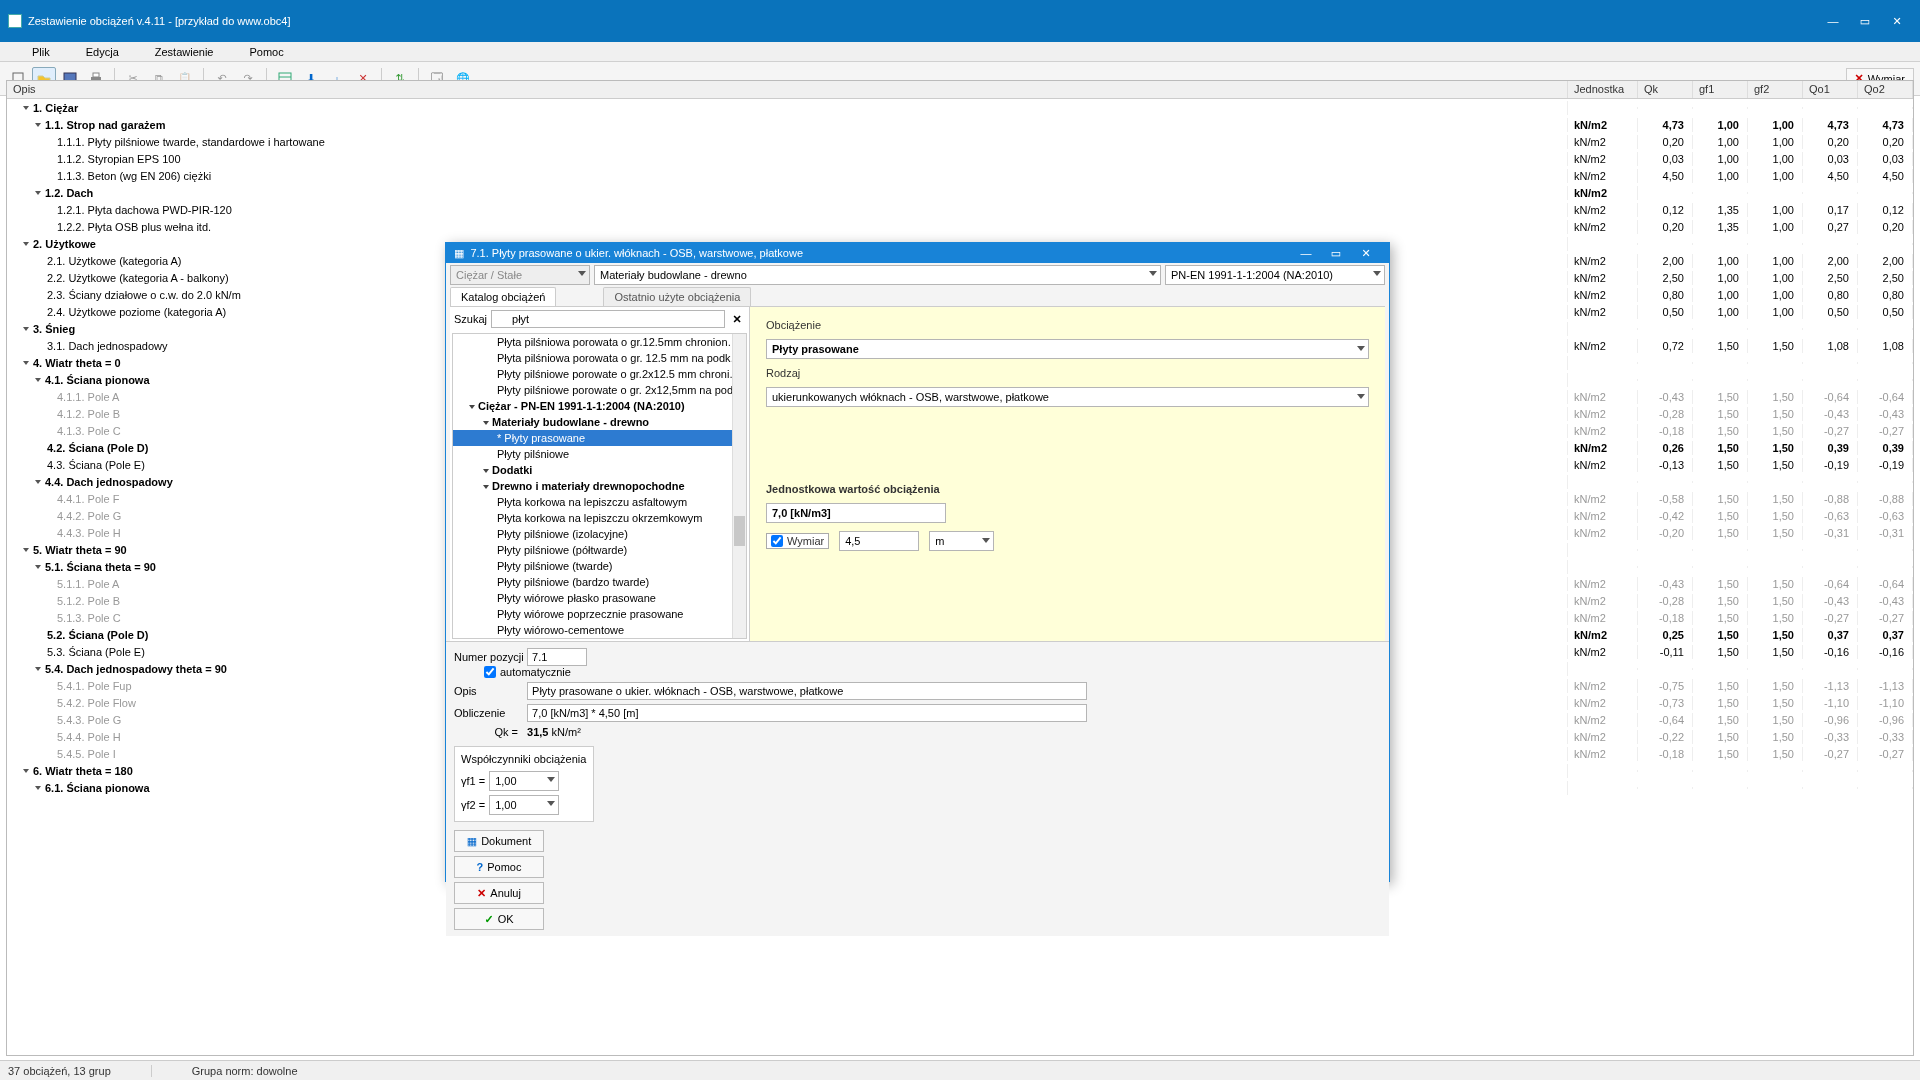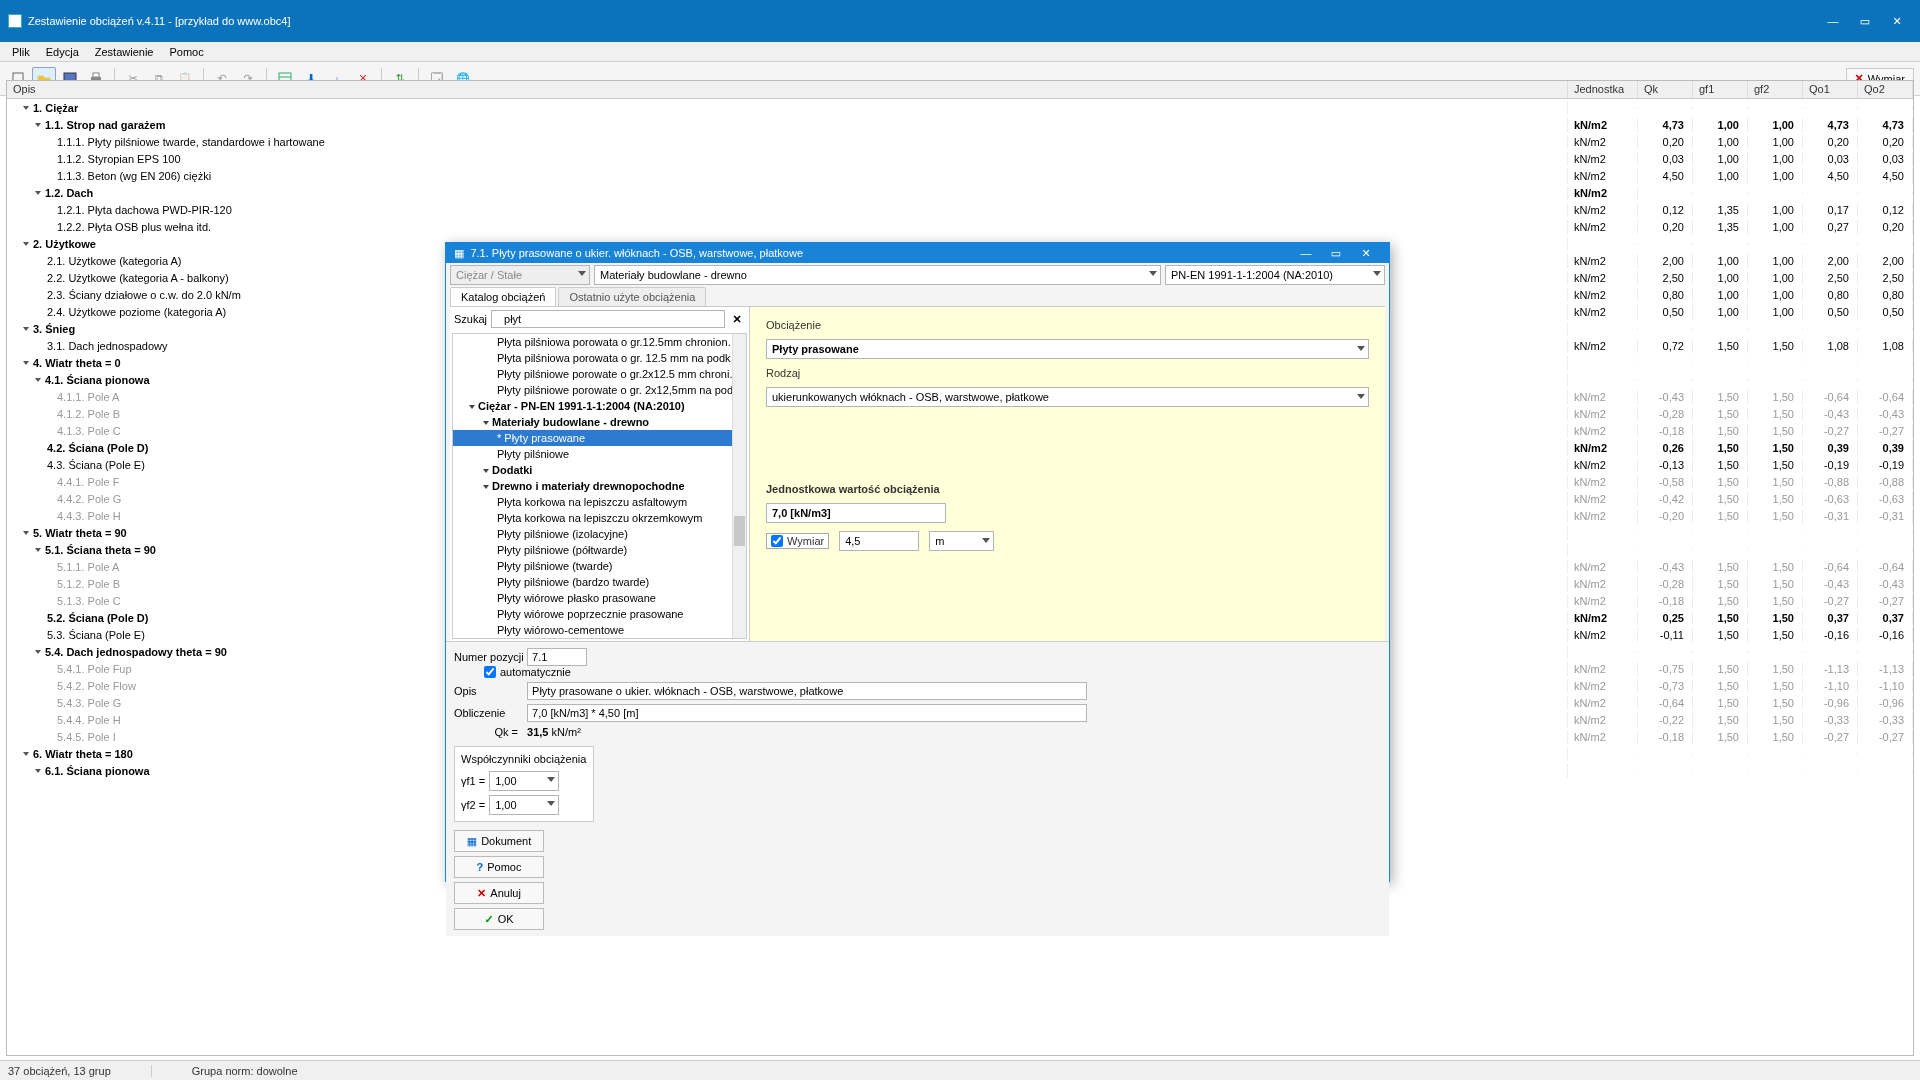--- a/index.html
+++ b/index.html
@@ -2,21 +2,21 @@
 <html><head>
 <meta charset="utf-8">
 <style>
 *{box-sizing:border-box;margin:0;padding:0;font-family:Tahoma,Segoe UI,sans-serif;font-size:11px;}
 body{background:#fff;overflow:hidden;width:1920px;height:1080px;position:relative;}
 .titlebar{background:#0a73bb;color:#fff;height:42px;display:flex;align-items:center;padding:0 8px;}
 .titlebar .ticon{width:14px;height:14px;background:#fff;margin-right:6px;border:1px solid #4aa;}
 .titlebar .tbtns{margin-left:auto;display:flex;gap:2px;}
 .titlebar .tbtn{width:30px;height:20px;display:flex;align-items:center;justify-content:center;color:#fff;}
 .menubar{background:#f0f0f0;height:20px;display:flex;align-items:center;padding:0 6px;gap:4px;border-bottom:1px solid #d0d0d0;}
-.menubar span{padding:2px 6px;}
+.menubar span{padding:2px 6px;margin-left:20px;}
 .toolbar{background:#f5f5f5;height:34px;display:flex;align-items:center;padding:0 6px;gap:2px;border-bottom:1px solid #d0d0d0;}
 .tbicon{width:24px;height:24px;border:1px solid transparent;display:flex;align-items:center;justify-content:center;border-radius:2px;}
 .tbicon.active{border:1px solid #8ab;background:#e0eefc;}
 .tsep{width:1px;height:22px;background:#ccc;margin:0 4px;}
 .close-right{margin-left:auto;border:1px solid #ccc;padding:3px 8px;background:#f8f8f8;display:flex;align-items:center;gap:4px;}
 .content{position:absolute;top:80px;left:6px;right:6px;bottom:24px;border:1px solid #bbb;background:#fff;overflow:hidden;}
 .grid-head{display:flex;background:#f0f0f0;border-bottom:1px solid #ccc;height:18px;}
 .gh{border-right:1px solid #ddd;padding:2px 6px;color:#333;}
 .gh.opis{flex:1;}
 .gh.c{width:70px;text-align:left;}
@@ -36,27 +36,27 @@
 
 
 .modal{position:absolute;left:445px;top:242px;width:945px;height:640px;background:#f4f4f4;border:1px solid #1883d7;box-shadow:3px 3px 12px rgba(0,0,0,.3);display:flex;flex-direction:column;}
 .mtitle{background:#1883d7;color:#fff;height:24px;display:flex;align-items:center;padding:0 8px;}
 .mtitle .mbtns{margin-left:auto;display:flex;}
 .mtitle .mbtn{width:30px;height:20px;display:flex;align-items:center;justify-content:center;}
 .mtop{display:flex;height:26px;padding:2px 4px;gap:4px;align-items:center;}
 .combo{border:1px solid #b5b5b5;background:#fff;height:20px;display:flex;align-items:center;padding:0 5px;position:relative;}
 .combo.dis{background:#eee;color:#888;}
 .combo .arr{position:absolute;right:3px;top:5px;width:0;height:0;border-top:5px solid #555;border-left:4px solid transparent;border-right:4px solid transparent;}
-.mtabs{display:flex;height:22px;padding:0 4px;}
+.mtabs{display:flex;height:22px;padding:0 4px;gap:45px;}
 .mtab{padding:3px 10px;border:1px solid #ccc;border-bottom:none;background:#fff;margin-right:2px;border-radius:2px 2px 0 0;}
 .mtab.inactive{background:#eee;color:#555;}
 .mbody{flex:1;display:flex;border-top:1px solid #ccc;margin:0 4px;background:#fff;}
 .mleft{width:300px;border-right:1px solid #ccc;display:flex;flex-direction:column;}
 .srch{display:flex;align-items:center;height:24px;padding:2px 4px;gap:4px;}
-.srch input{flex:1;border:1px solid #b5b5b5;height:18px;padding:0 12px;}
+.srch input{flex:1;border:1px solid #b5b5b5;height:18px;padding:0 20px;}
 .srchx{width:16px;height:16px;font-weight:bold;display:flex;align-items:center;justify-content:center;}
 .tree{flex:1;overflow-y:auto;border:1px solid #ccc;margin:2px;position:relative;}
 .tnode{padding:2px 4px 2px 8px;white-space:nowrap;overflow:hidden;text-overflow:ellipsis;font-size:10px;}
 .tnode.l1{padding-left:16px;font-weight:bold;}
 .tnode.l2{padding-left:30px;font-weight:bold;}
 .tnode.l3{padding-left:44px;}
 .tnode.sel{background:#2d7bd1;color:#fff;}
 .tnode .tri2{display:inline-block;width:0;height:0;border-top:4px solid #444;border-left:3px solid transparent;border-right:3px solid transparent;margin-right:3px;vertical-align:middle;}
 .mright{flex:1;background:#ffffd9;padding:12px 16px;display:flex;flex-direction:column;gap:8px;}
 .mright label{color:#333;}
@@ -422,20 +422,33 @@
           <span class="ind" style="width:34px"></span>
           <span>4.3.  Ściana (Pole E)</span>
         </div>
         <div class="cell c">kN/m2</div>
         <div class="cell c2">-0,13</div>
         <div class="cell c2">1,50</div>
         <div class="cell c2">1,50</div>
         <div class="cell c2">-0,19</div>
         <div class="cell c2">-0,19</div>
       </div>
+      <div class="row bold">
+        <div class="cell opis">
+          <span class="ind" style="width:22px"></span>
+          <span class="tri"></span>
+          <span>4.4.  Dach jednospadowy</span>
+        </div>
+        <div class="cell c"></div>
+        <div class="cell c2"></div>
+        <div class="cell c2"></div>
+        <div class="cell c2"></div>
+        <div class="cell c2"></div>
+        <div class="cell c2"></div>
+      </div>
       <div class="row grey">
         <div class="cell opis">
           <span class="ind" style="width:44px"></span>
           <span>4.4.1.  Pole F</span>
         </div>
         <div class="cell c">kN/m2</div>
         <div class="cell c2">-0,58</div>
         <div class="cell c2">1,50</div>
         <div class="cell c2">1,50</div>
         <div class="cell c2">-0,88</div>

